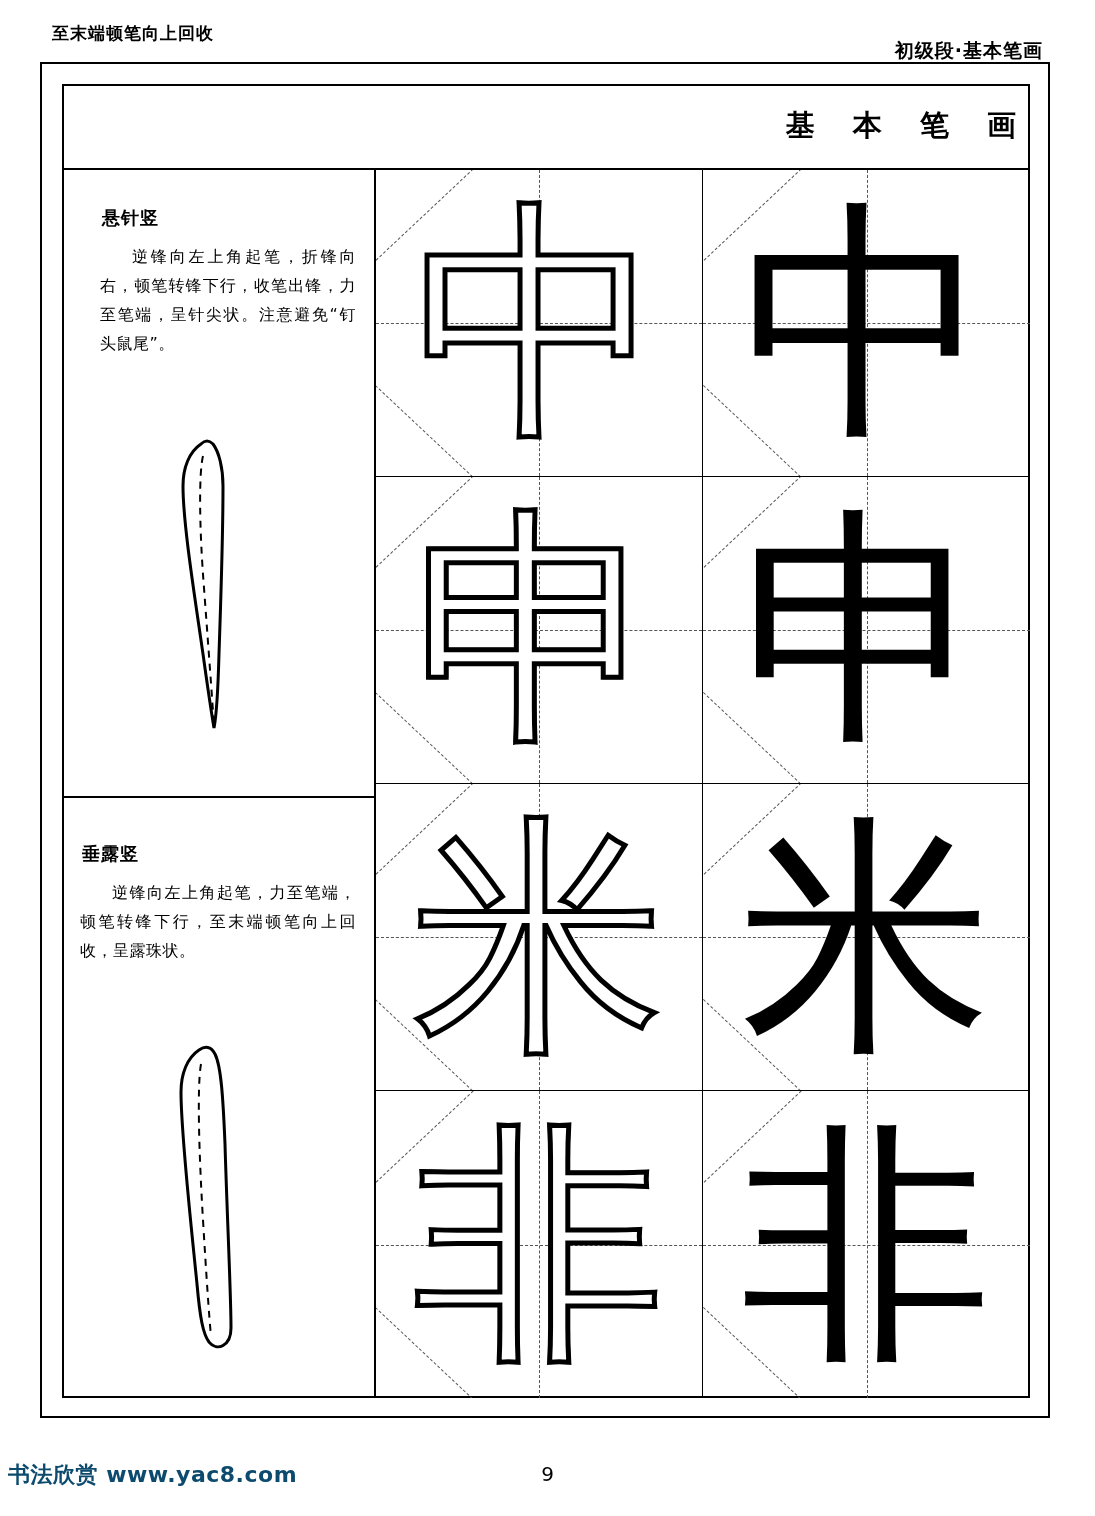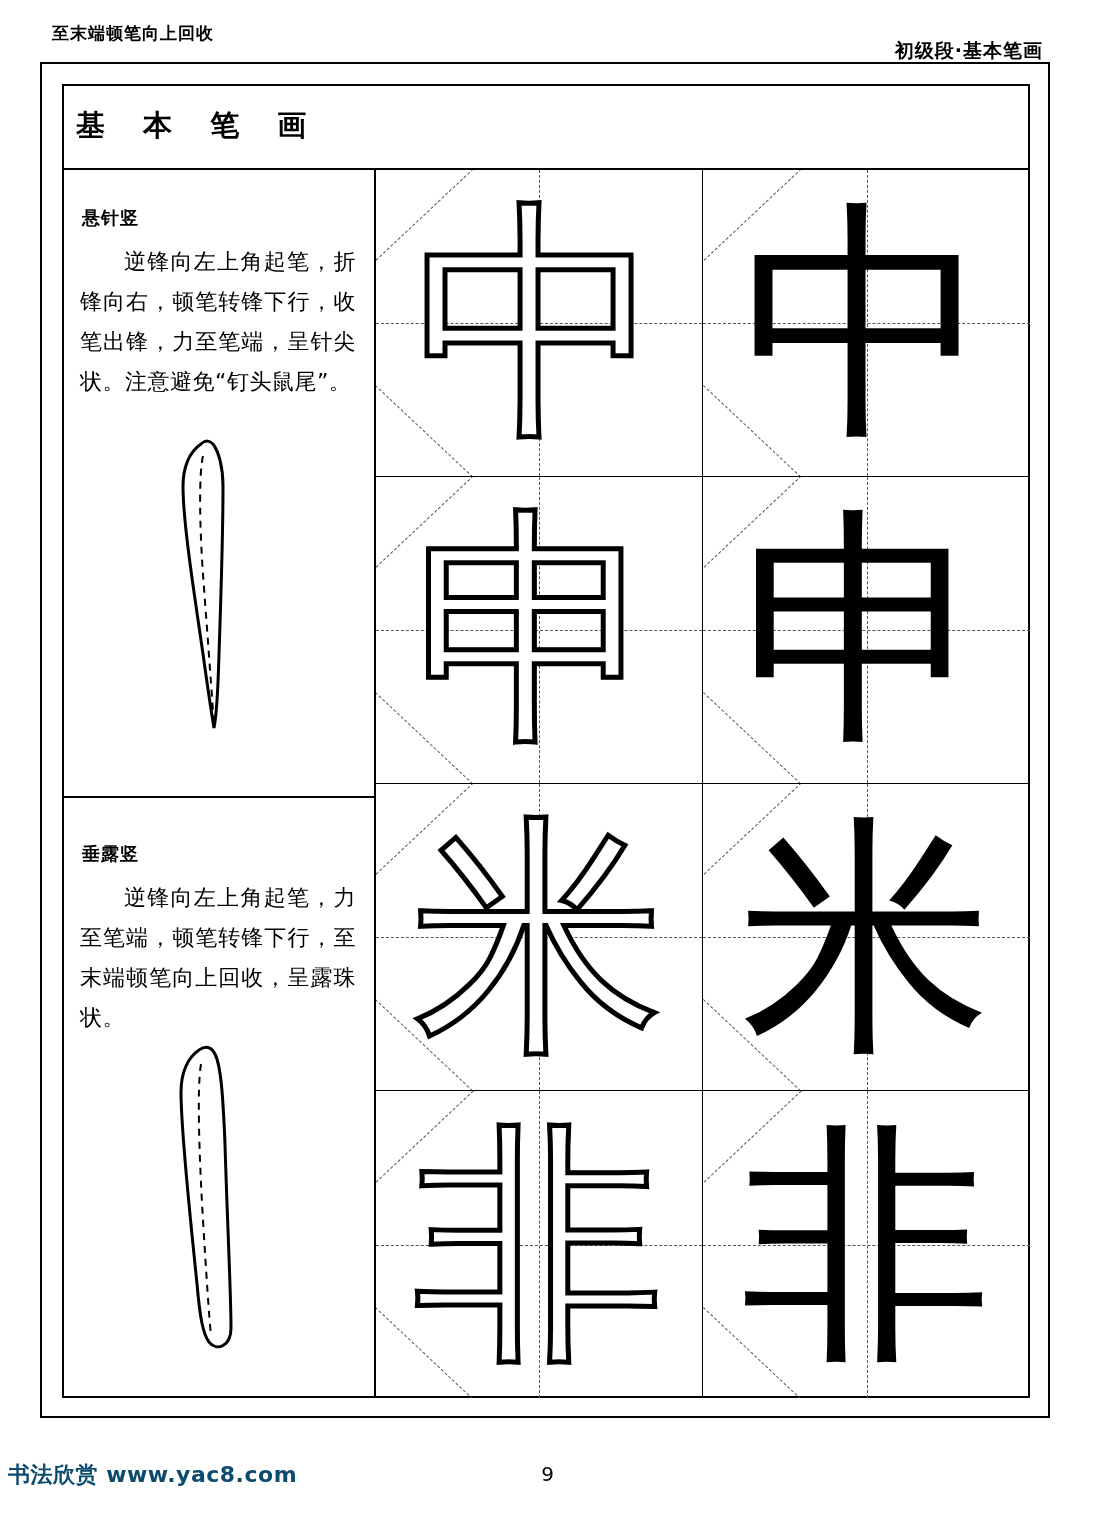--- a/index.html
+++ b/index.html
@@ -67,21 +67,21 @@
   .title-bar {
     position: absolute;
     left: 62px;
     top: 84px;
     width: 968px;
     height: 86px;
     border-bottom: 2px solid #000;
     box-sizing: border-box;
     display: flex;
     align-items: center;
-    justify-content: flex-start;
+    justify-content: flex-end;
   }
   .title-bar .title-text {
     font-size: 29px;
     font-weight: bold;
     letter-spacing: 14px;
     text-indent: 14px;
   }
 
   
   .left-col {
@@ -92,32 +92,32 @@
     height: 1228px;
     border-right: 2px solid #000;
     box-sizing: border-box;
   }
   .lesson {
     position: absolute;
     left: 0;
     width: 312px;
     box-sizing: border-box;
   }
-  .lesson.one { top: 0; height: 628px; border-bottom: 2px solid #000; }
+  .lesson.one { top: 0; height: 628px; border-bottom: 2px solid #000; padding-left: 20px; }
   .lesson.two { top: 628px; height: 683px; margin-top: 8px; }
 
   .lesson-head {
     font-size: 18px;
     font-weight: bold;
     letter-spacing: 1px;
     margin: 36px 0 0 20px;
   }
   .lesson-body {
     margin: 12px 18px 0 18px;
-    font-size: 22px;
+    font-size: 16px;
     line-height: 1.82;
     text-align: justify;
     text-indent: 2em;
     letter-spacing: 0.5px;
   }
   .stroke-figure {
     position: absolute;
     left: 0;
     width: 312px;
     text-align: center;

